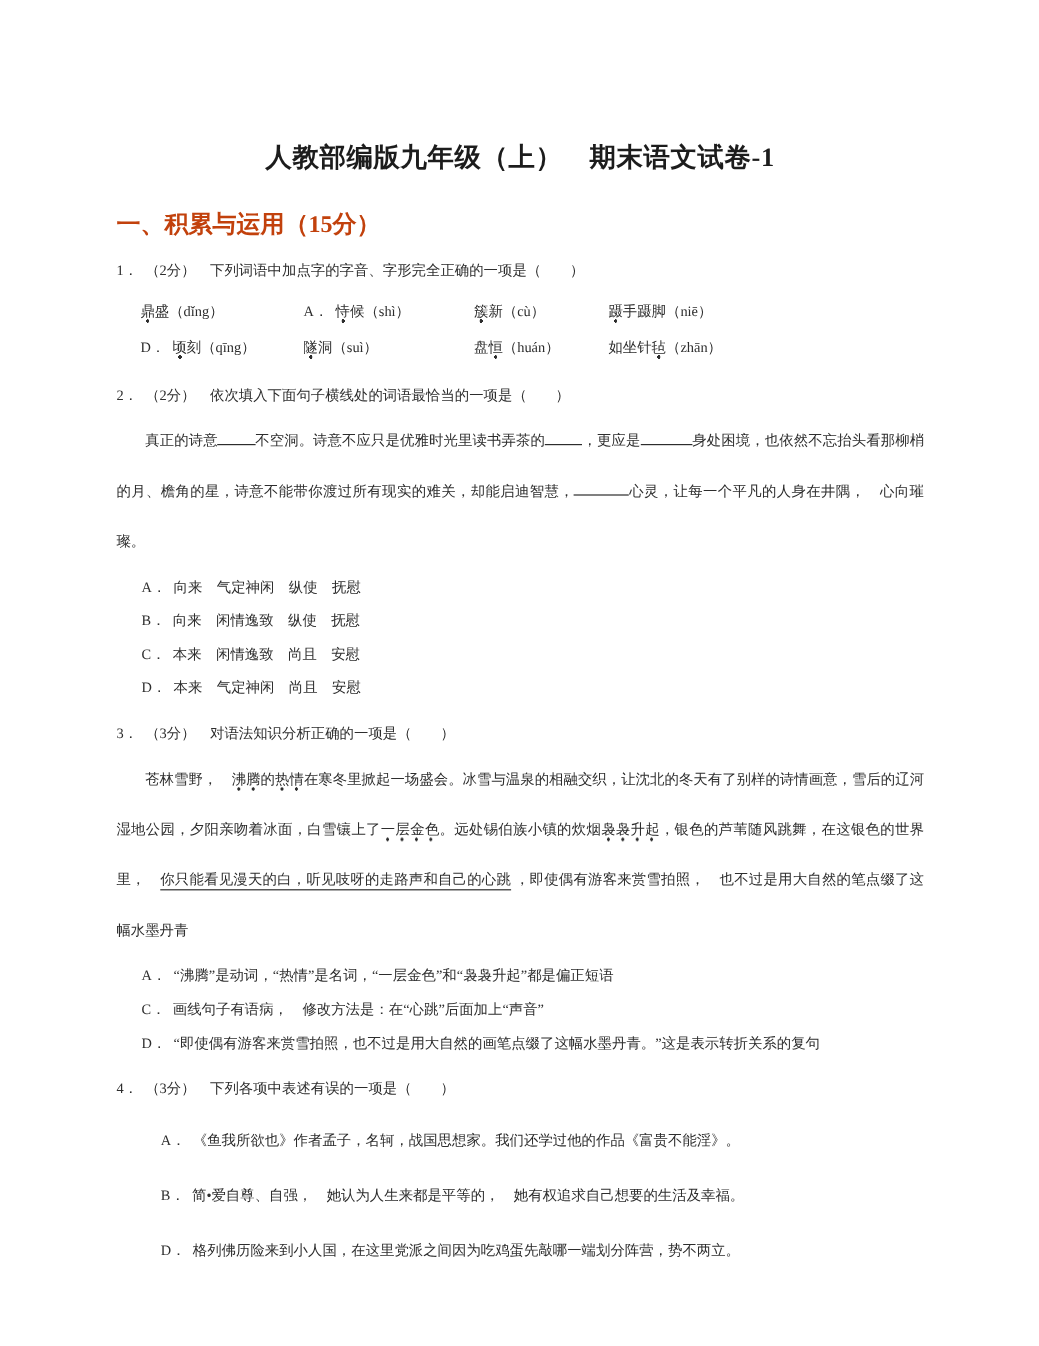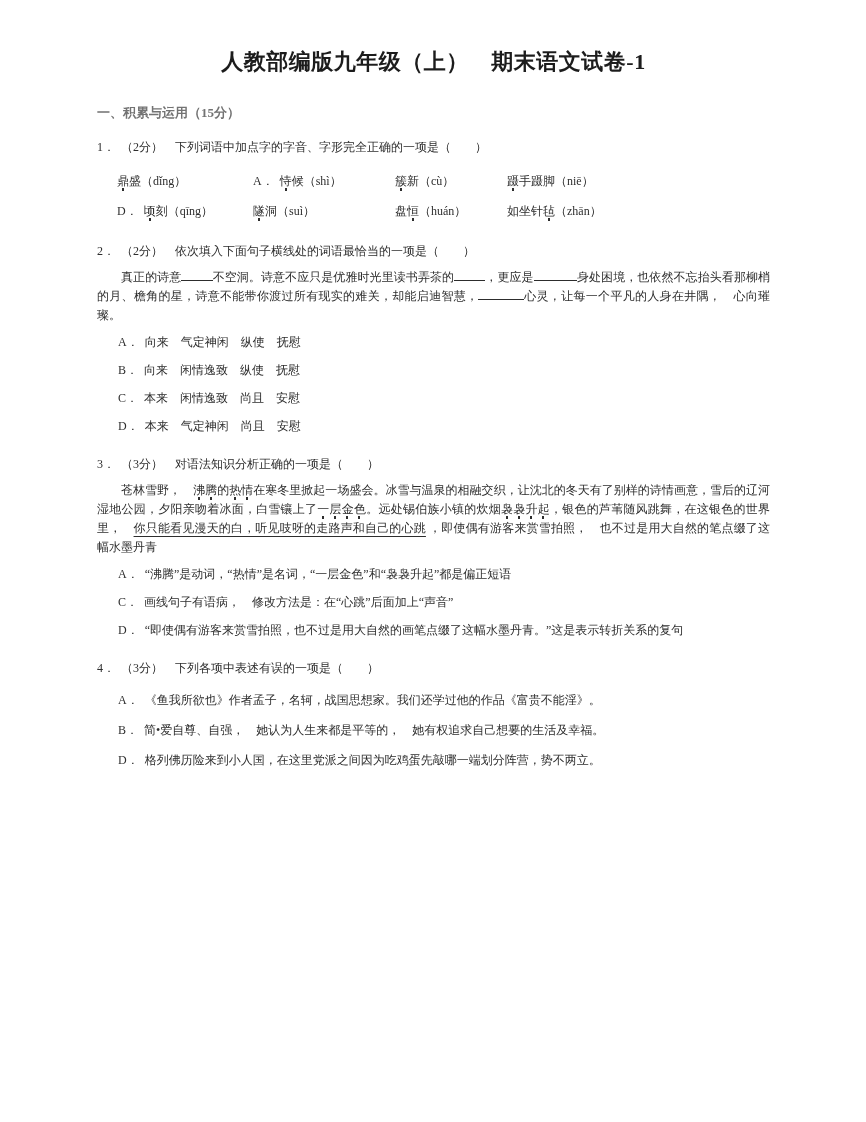--- a/index.html
+++ b/index.html
@@ -4,58 +4,58 @@
 <style>
   * { box-sizing: border-box; }
   html, body { margin: 0; padding: 0; }
   body {
     width: 866px; height: 1122px;
     background: #ffffff;
     color: #2d2d2d;
     font-family: "Liberation Serif", "DejaVu Serif", serif;
     overflow: hidden;
   }
-  .page { padding: 47px 96px 0 97px; font-family: Liberation Serif, serif; }
+  .page { padding: 116px 96px 0 97px; font-family: Liberation Serif, serif; }
 
   .title {
     margin: 0;
     text-align: center;
     font-size: 22px;
     font-weight: 700;
     color: #1c1c1c;
     letter-spacing: 0.5px;
   }
   .section {
     margin: 27px 0 0;
-    font-size: 13px;
+    font-size: 20px;
     font-weight: 700;
-    color: #737373;
+    color: #c2410c;
   }
   .question { margin-top: 13px; font-size: 12px; }
   .stem { margin: 0; line-height: 24px; }
   .qnum { margin-right: 6px; }
   .qpts { margin-right: 12px; }
 
   
   .word-grid { margin: 7px 0 0 20px; }
   .word-row { display: grid; grid-template-columns: 136px 142px 112px auto; line-height: 30px; }
   .word-row .cell { white-space: nowrap; }
 
   
   .passage {
     margin: 5px 0 0;
-    line-height: 19px;
+    line-height: 42px;
     text-indent: 2em;
     text-align: justify;
   }
 
   
   .opts { margin-top: 5px; }
   .opts p { margin: 3px 0; line-height: 25px; text-indent: 21px; }
-  .opts.loose p { margin: 0; line-height: 30px; }
+  .opts.loose p { margin: 16px; line-height: 30px; }
   .opt-label { margin-right: 6px; }
 
   
   .seg-dot {
     background-image: radial-gradient(circle, currentColor 1.4px, rgba(0,0,0,0) 1.5px);
     background-size: 1em 5px;
     background-repeat: repeat-x;
     background-position: 0 100%;
     padding-bottom: 4px;
   }

